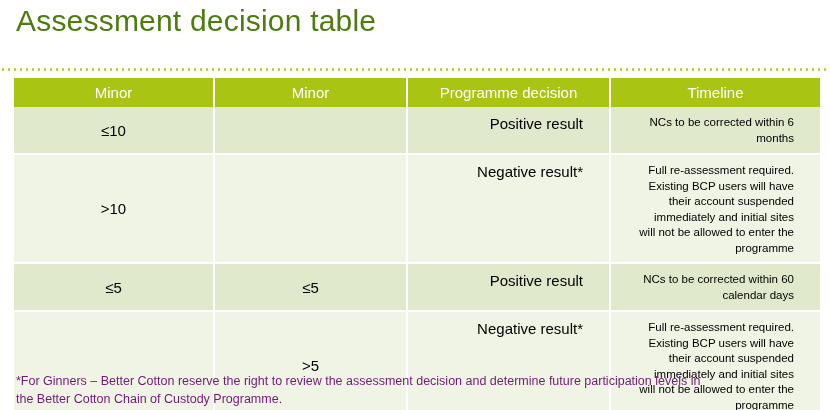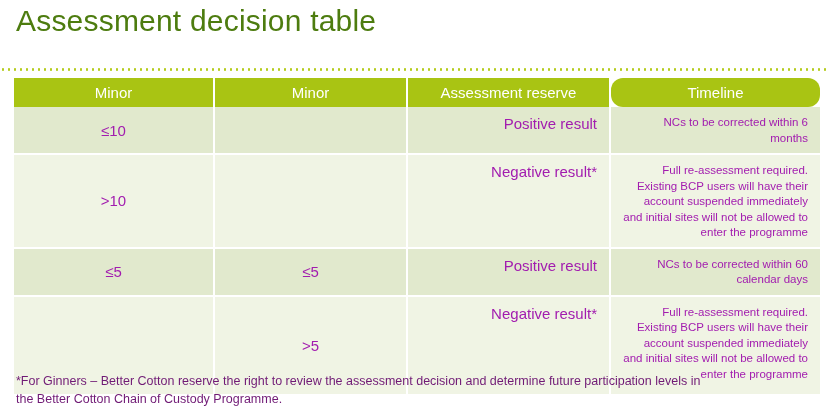--- a/index.html
+++ b/index.html
@@ -57,28 +57,28 @@
     background: #a9c413;
     color: #ffffff;
     font-size: 15px;
     font-weight: 400;
     text-align: center;
     padding: 5px 4px 6px 4px;
     height: 18px;
     border-right: 2px solid #ffffff;
     vertical-align: middle;
   }
-  #decision-table thead th:last-child { border-right: none; border-radius: 12px; }
+  #decision-table thead th:last-child { border-right: none; }
 
   #decision-table tbody td {
     border-right: 2px solid #ffffff;
     border-bottom: 2px solid #ffffff;
     vertical-align: middle;
-    padding: 6px 12px;
-    color: #a21caf;
+    padding: 6px 26px;
+    color: #000000;
   }
   #decision-table tbody td:last-child { border-right: none; }
 
   #decision-table tbody tr.band-dark td  { background: #e1e9cd; }
   #decision-table tbody tr.band-light td { background: #f0f4e4; }
 
   .cell-count {
     text-align: center;
     font-size: 15px;
     font-weight: 400;
@@ -125,21 +125,21 @@
   <colgroup>
     <col class="col-minor">
     <col class="col-major">
     <col class="col-decision">
     <col class="col-timeline">
   </colgroup>
   <thead>
     <tr>
       <th>Minor</th>
       <th>Minor</th>
-      <th>Assessment reserve</th>
+      <th>Programme decision</th>
       <th>Timeline</th>
     </tr>
   </thead>
   <tbody>
 
     <tr class="band-dark row-1">
       <td class="cell-count">≤10</td>
       <td class="cell-count"></td>
       <td class="cell-decision">Positive result</td>
       <td class="cell-timeline">NCs to be corrected within 6 months</td>

